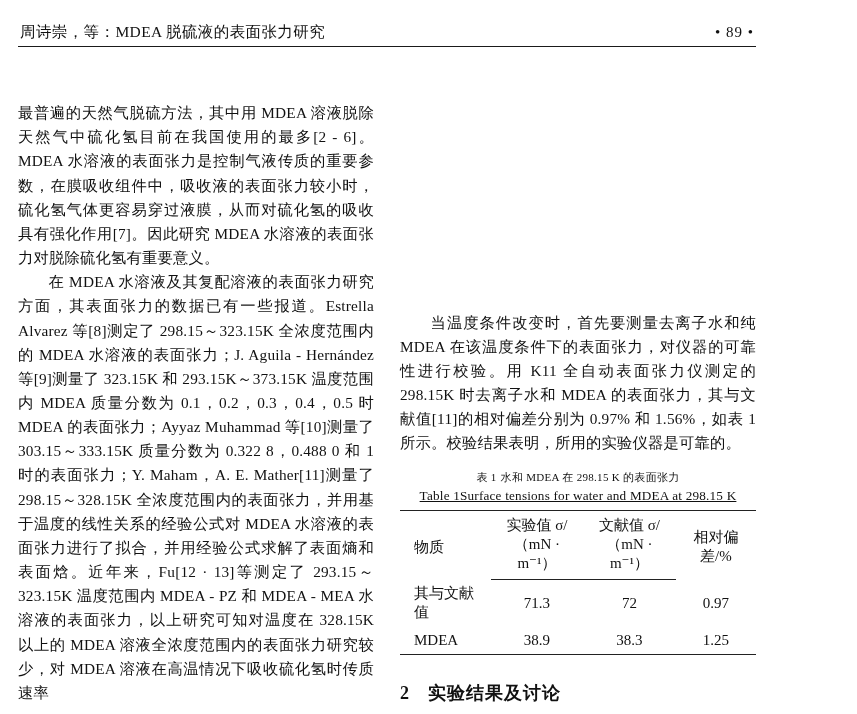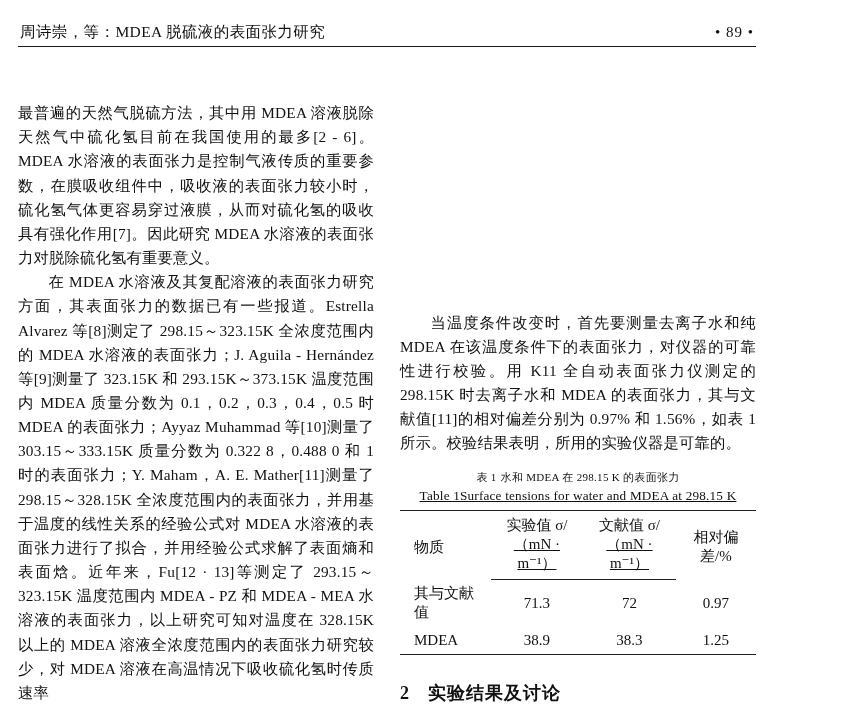--- a/index.html
+++ b/index.html
@@ -95,21 +95,20 @@
     text-align: center;
     padding: 5px 2px;
     font-weight: normal;
   }
   table.data thead tr.top th {
     padding-bottom: 0px;
   }
   table.data thead tr.sub th {
     padding-top: 0px;
     padding-bottom: 6px;
-    text-decoration: underline;
   }
   table.data .toprule td, table.data .toprule th {
     border-top: 1.3px solid #222;
   }
   table.data .midrule th {
     border-bottom: 1.1px solid #222;
   }
   table.data tbody tr:last-child td {
     border-bottom: 1.3px solid #222;
   }

